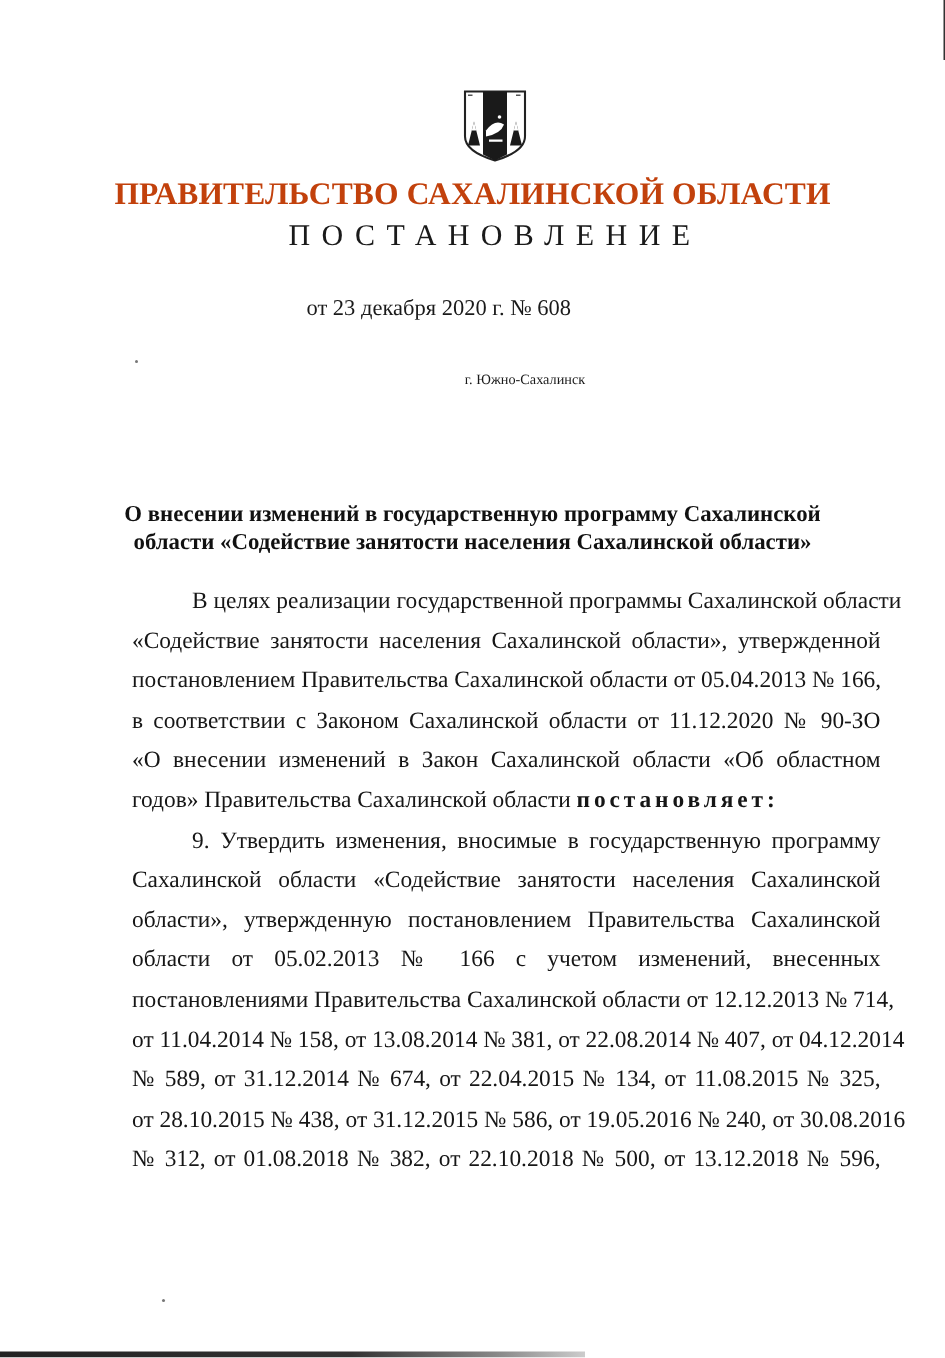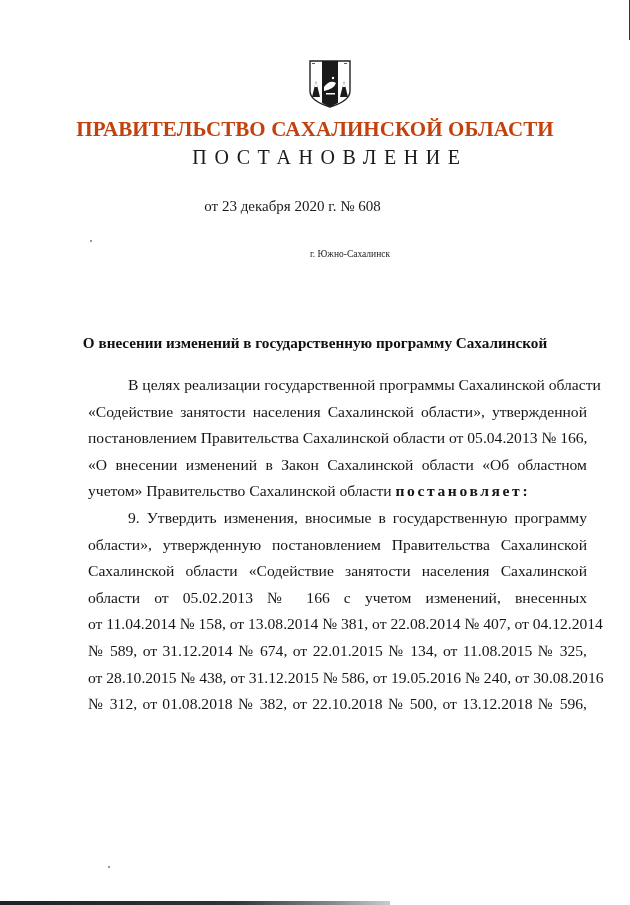--- a/index.html
+++ b/index.html
@@ -23,21 +23,21 @@
   }
   .doc-city {
     position: absolute; left: 11px; width: 630px; top: 249px; text-align: center;
     font-size: 9.5px; color: #1a1a1a; padding-left: 48px; box-sizing: border-box;
   }
   .doc-subject {
     position: absolute; left: 0; width: 630px; top: 302px; text-align: center;
     font-weight: bold; font-size: 15.2px; line-height: 19px; color: #111; margin-top: 31px;
   }
   .body-text {
-    position: absolute; left: 88px; width: 499px; top: 372px;
+    position: absolute; left: 88px; width: 499px; top: 388px;
     font-size: 15.6px; color: #161616;
   }
   .line {
     display: block; height: 26.6px; line-height: 26.6px; white-space: nowrap;
     text-align: justify; text-align-last: justify;
   }
   .line.indent { padding-left: 40px; }
   .line.left { text-align: left; text-align-last: left; }
   .spaced-bold { font-weight: bold; letter-spacing: 2.6px; }
   .speck { position: absolute; width: 2px; height: 2px; background: #777; border-radius: 1px; }
@@ -76,36 +76,39 @@
     </svg>
   </div>
 
   <div class="org-title">ПРАВИТЕЛЬСТВО САХАЛИНСКОЙ ОБЛАСТИ</div>
   <div class="doc-type">ПОСТАНОВЛЕНИЕ</div>
   <div class="doc-date">от 23 декабря 2020 г. № 608</div>
   <div class="doc-city">г. Южно-Сахалинск</div>
 
   <div class="doc-subject">
     <div>О внесении изменений в государственную программу Сахалинской</div>
+    <div>области «Содействие занятости населения Сахалинской области»</div>
   </div>
 
   <div class="body-text">
 
     <span class="line indent">В целях реализации государственной программы Сахалинской области</span>
     <span class="line">«Содействие занятости населения Сахалинской области», утвержденной</span>
     <span class="line">постановлением Правительства Сахалинской области от 05.04.2013 № 166,</span>
+    <span class="line">в соответствии с Законом Сахалинской области от 11.12.2020 № 90-ЗО</span>
     <span class="line">«О внесении изменений в Закон Сахалинской области «Об областном</span>
-    <span class="line left"><span>учетом» Правительство Сахалинской области </span><span class="spaced-bold">постановляет:</span></span>
+    <span class="line left"><span>годов» Правительства Сахалинской области </span><span class="spaced-bold">постановляет:</span></span>
 
     <span class="line indent">9. Утвердить изменения, вносимые в государственную программу</span>
+    <span class="line">Сахалинской области «Содействие занятости населения Сахалинской</span>
     <span class="line">области», утвержденную постановлением Правительства Сахалинской</span>
-    <span class="line">Сахалинской области «Содействие занятости населения Сахалинской</span>
     <span class="line">области от 05.02.2013 № 166 с учетом изменений, внесенных</span>
+    <span class="line">постановлениями Правительства Сахалинской области от 12.12.2013 № 714,</span>
     <span class="line">от 11.04.2014 № 158, от 13.08.2014 № 381, от 22.08.2014 № 407, от 04.12.2014</span>
-    <span class="line">№ 589, от 31.12.2014 № 674, от 22.01.2015 № 134, от 11.08.2015 № 325,</span>
+    <span class="line">№ 589, от 31.12.2014 № 674, от 22.04.2015 № 134, от 11.08.2015 № 325,</span>
     <span class="line">от 28.10.2015 № 438, от 31.12.2015 № 586, от 19.05.2016 № 240, от 30.08.2016</span>
     <span class="line">№ 312, от 01.08.2018 № 382, от 22.10.2018 № 500, от 13.12.2018 № 596,</span>
   </div>
 
   <div class="speck" style="left:90px; top:240px;"></div>
   <div class="speck" style="left:108px; top:866px;"></div>
   <div class="bottom-edge"></div>
   <div class="right-edge"></div>
 </div>
 

